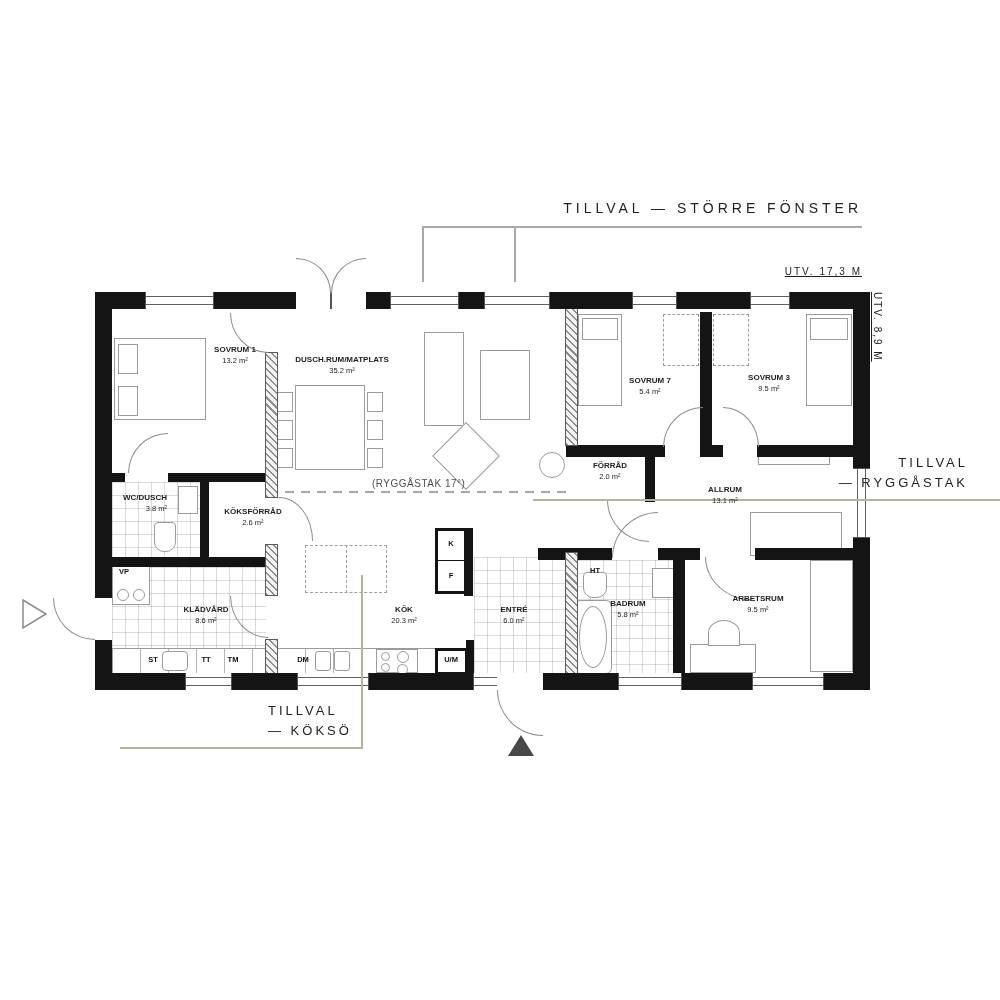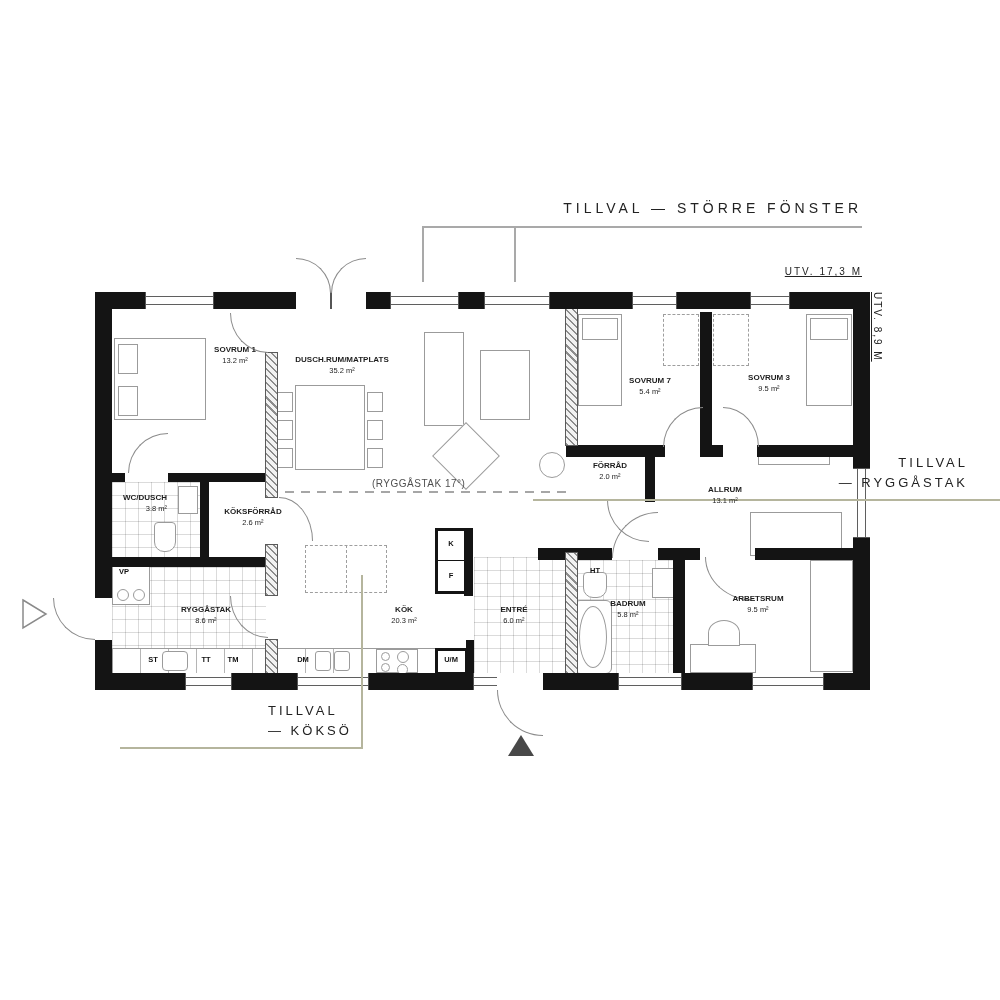--- a/index.html
+++ b/index.html
@@ -218,21 +218,21 @@
   </div>
   <div class="rlabel" style="left:610px;top:460px;">
     <div>FÖRRÅD</div>
     <div class="rarea">2.0 m²</div>
   </div>
   <div class="rlabel" style="left:725px;top:484px;">
     <div>ALLRUM</div>
     <div class="rarea">13.1 m²</div>
   </div>
   <div class="rlabel" style="left:206px;top:604px;">
-    <div>RYGGÅSTAK</div>
+    <div>KLÄDVÅRD</div>
     <div class="rarea">8.6 m²</div>
   </div>
   <div class="rlabel" style="left:404px;top:604px;">
     <div>KÖK</div>
     <div class="rarea">20.3 m²</div>
   </div>
   <div class="rlabel" style="left:514px;top:604px;">
     <div>ENTRÉ</div>
     <div class="rarea">6.0 m²</div>
   </div>

